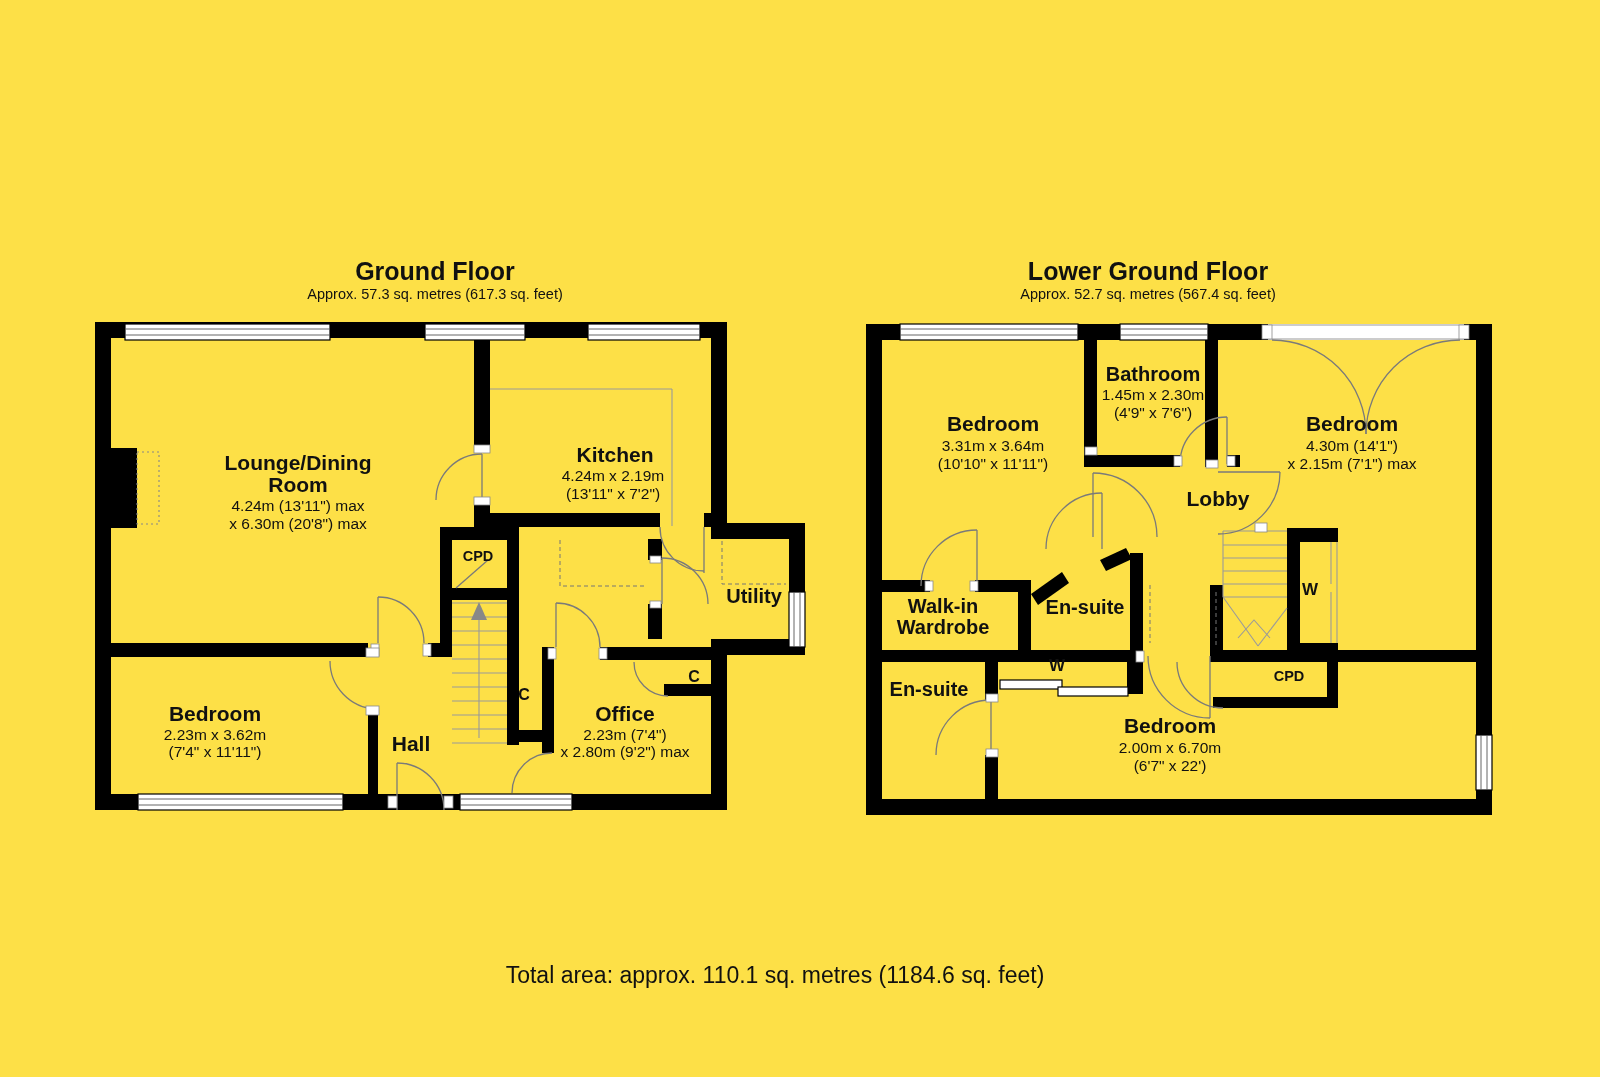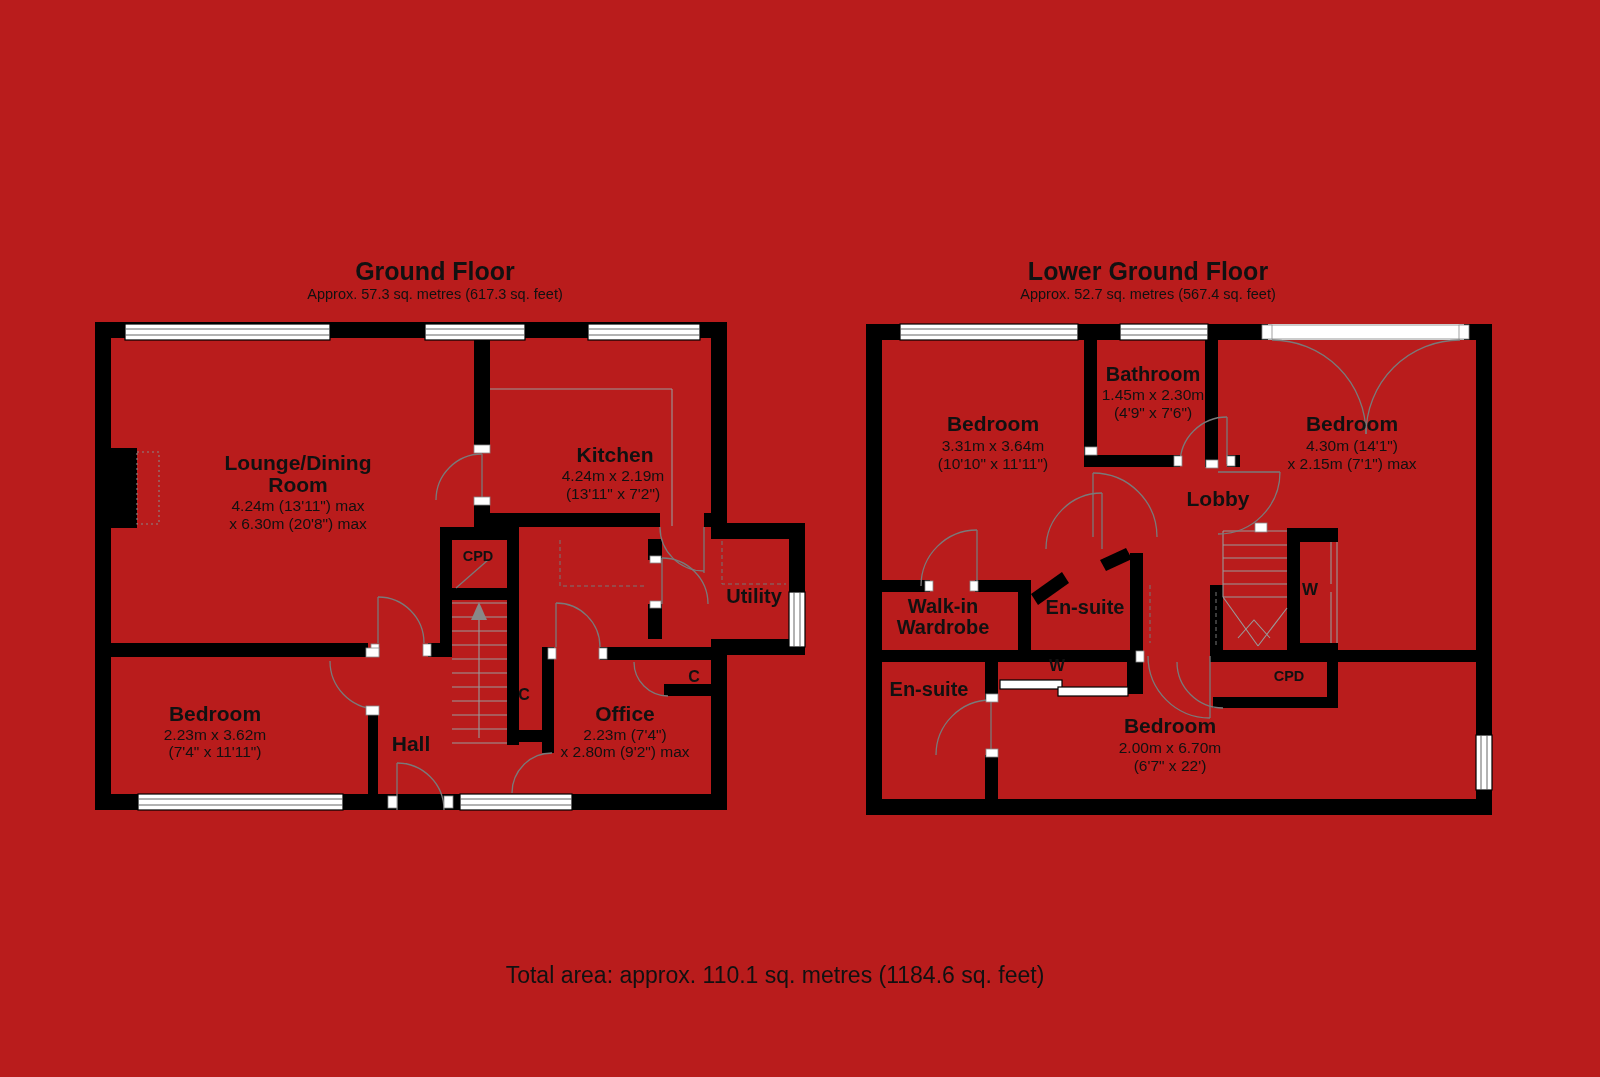--- a/index.html
+++ b/index.html
@@ -1,16 +1,16 @@
 <!DOCTYPE html>
 <html><head>
 <meta charset="utf-8">
 <style>
   html,body{margin:0;padding:0;background:#ffffff;}
-  .canvas{width:1600px;height:1077px;background:#b91c1c;position:relative;}
+  .canvas{width:1600px;height:1077px;background:#fde047;position:relative;}
   svg{display:block;}
   svg text{font-family:"Liberation Sans",sans-serif;fill:#111111;}
   .wall{fill:#000000;stroke:none;}
   .win{fill:#ffffff;stroke:#000000;stroke-width:1.2;}
   .winline{stroke:#555555;stroke-width:0.9;fill:none;}
   .door{fill:none;stroke:#7a7a7a;stroke-width:1.3;}
   .leaf{stroke:#7a7a7a;stroke-width:1.3;}
   .thin{stroke:#9a9a9a;stroke-width:1.1;fill:none;}
   .dash{stroke:#777777;stroke-width:1;stroke-dasharray:4 3;fill:none;}
   .dot{fill:none;stroke:#888888;stroke-width:1.1;stroke-dasharray:2 3;}

